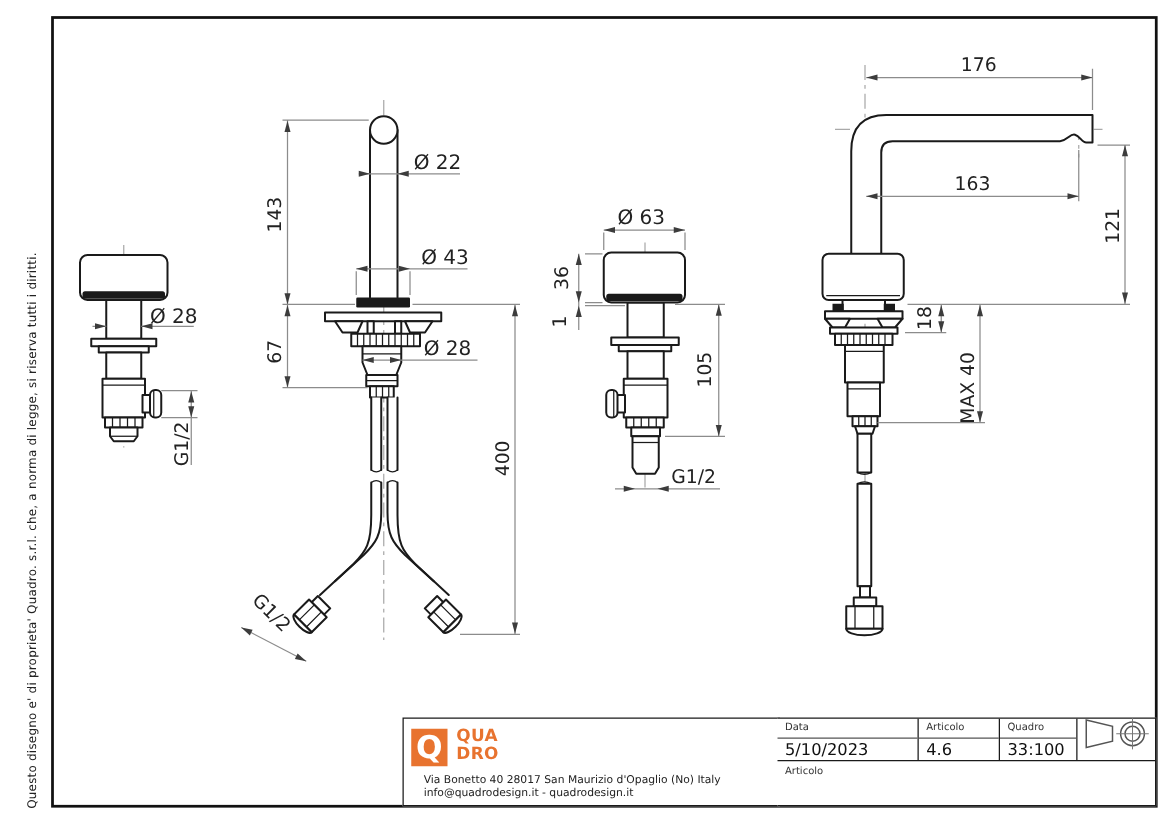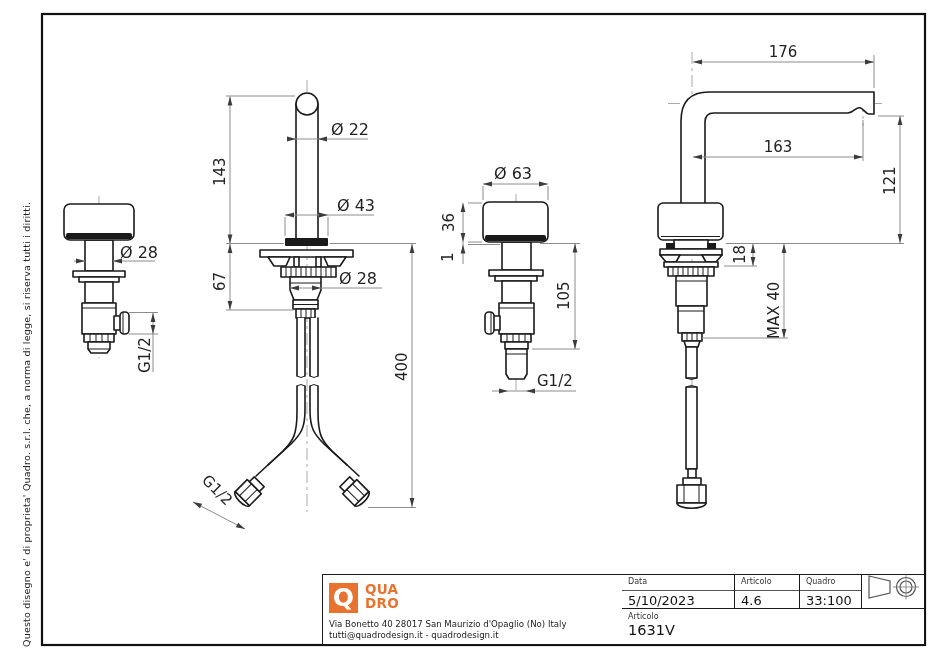--- a/index.html
+++ b/index.html
@@ -12,21 +12,21 @@
   .copyright{position:absolute;left:-171px;top:439px;width:400px;height:16px;
     transform:rotate(-90deg);font-size:9.5px;color:#222;text-align:center;letter-spacing:.2px;white-space:nowrap;}
   
   .cell{position:absolute;background:#fff;border:1.6px solid #1a1a1a;box-sizing:border-box;}
   #logo-cell{left:322px;top:574px;width:302px;height:71px;}
   #title-cell{left:622px;top:574px;width:303px;height:71px;border-left:none;}
   .logo-row{position:absolute;left:6px;top:7px;height:32px;}
   .q-box{position:absolute;left:0;top:1px;width:29px;height:30px;color:#fff;font-weight:bold;
     font-size:25px;line-height:29px;text-align:center;}
   .q-words{position:absolute;left:36px;top:0;font-weight:bold;font-size:13.5px;line-height:14px;letter-spacing:.3px;}
-  .addr{position:absolute;left:6px;top:44px;font-size:8.6px;line-height:10.5px;color:#222;}
+  .addr{position:absolute;left:16px;top:44px;font-size:8.6px;line-height:10.5px;color:#222;}
   .tb-row1{position:absolute;left:0;top:0;right:0;height:33px;display:flex;align-items:flex-end;}
   .tb-field{border-right:1.4px solid #1a1a1a;box-sizing:border-box;position:relative;}
   .tb-field:last-child{border-right:none;}
   .tb-label{font-size:8px;color:#333;padding:2px 0 0 6px;height:13px;border-bottom:1px solid #555;}
   .tb-value{font-size:13px;color:#111;padding:2px 0 0 6px;}
   .tb-row2{position:absolute;left:0;top:33px;right:0;bottom:0;border-top:1.4px solid #1a1a1a;box-sizing:border-box;}
   .tb-row2 .tb-label2{font-size:8px;color:#333;padding:3px 0 0 6px;}
   .tb-row2 .tb-value2{font-size:14.5px;color:#111;padding:1px 0 0 6px;}
   
   .ol{stroke:#1a1a1a;stroke-width:1.6;fill:none;stroke-linejoin:round;stroke-linecap:round;}
@@ -262,21 +262,21 @@
   <div class="cell" id="logo-cell">
     <div class="logo-row">
       <div class="q-box brand-bg" style="background: rgb(232, 115, 47);">Q</div>
       <div class="q-words brand-fg" style="color: rgb(232, 115, 47);">
         <div>QUA</div>
         <div>DRO</div>
       </div>
     </div>
     <div class="addr">
       <div>Via Bonetto 40  28017 San Maurizio d'Opaglio (No) Italy</div>
-      <div>tutti@quadrodesign.it  -  quadrodesign.it</div>
+      <div>info@quadrodesign.it  -  quadrodesign.it</div>
     </div>
   </div>
 
   
   <div class="cell" id="title-cell">
     <div class="tb-row1">
       <div class="tb-field" style="width:113px">
         <div class="tb-label">Data</div>
         <div class="tb-value">5/10/2023</div>
       </div>
@@ -292,17 +292,16 @@
         <svg width="60" height="31" viewBox="0 0 60 31">
           <path d="M7,3 L28,8 L28,20 L7,25 Z" fill="none" stroke="#555" stroke-width="1.2"></path>
           <circle cx="44" cy="14" r="9.5" fill="none" stroke="#555" stroke-width="1.2"></circle>
           <circle cx="44" cy="14" r="6" fill="none" stroke="#555" stroke-width="1.2"></circle>
           <path d="M31,14 H57 M44,1.5 V26.5" stroke="#777" stroke-width="0.8"></path>
         </svg>
       </div>
     </div>
     <div class="tb-row2">
       <div class="tb-label2">Articolo</div>
-      <div class="tb-value2">1631V</div>
     </div>
   </div>
 
 </div>
 
 </body></html>

